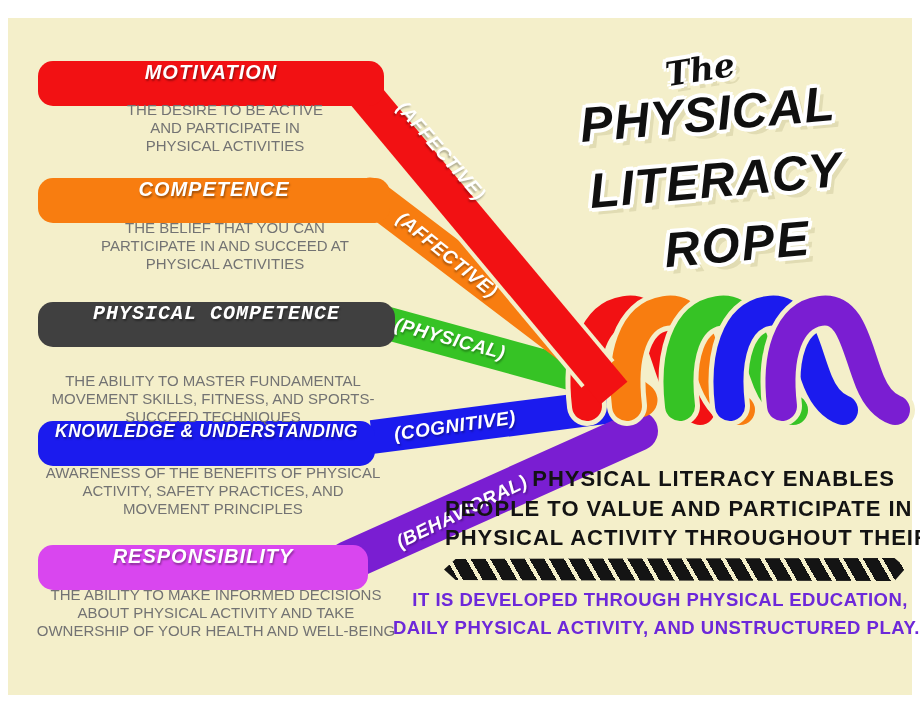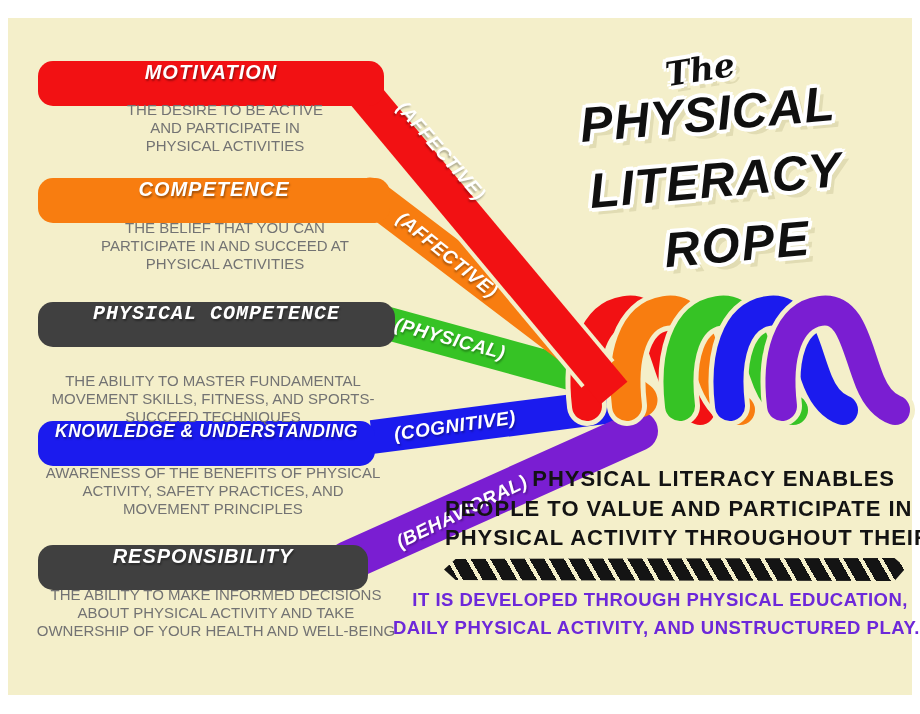--- a/index.html
+++ b/index.html
@@ -126,21 +126,21 @@
   </div>
   <div class="pill pill-orange" style="background-color: rgb(248, 125, 16);">
     <span class="pill-label">COMPETENCE</span>
   </div>
   <div class="pill pill-green" style="background-color: #404040; font-family: Liberation Mono, monospace;">
     <span class="pill-label">PHYSICAL COMPETENCE</span>
   </div>
   <div class="pill pill-blue" style="background-color: rgb(27, 27, 238);">
     <span class="pill-label small">KNOWLEDGE &amp; UNDERSTANDING</span>
   </div>
-  <div class="pill pill-purple" style="background-color: #404040;">
+  <div class="pill pill-purple" style="background-color: #d946ef;">
     <span class="pill-label">RESPONSIBILITY</span>
   </div>
 
   <div class="desc desc-red">
     <div>THE DESIRE TO BE ACTIVE</div>
     <div>AND PARTICIPATE IN</div>
     <div>PHYSICAL ACTIVITIES</div>
   </div>
   <div class="desc desc-orange">
     <div>THE BELIEF THAT YOU CAN</div>

